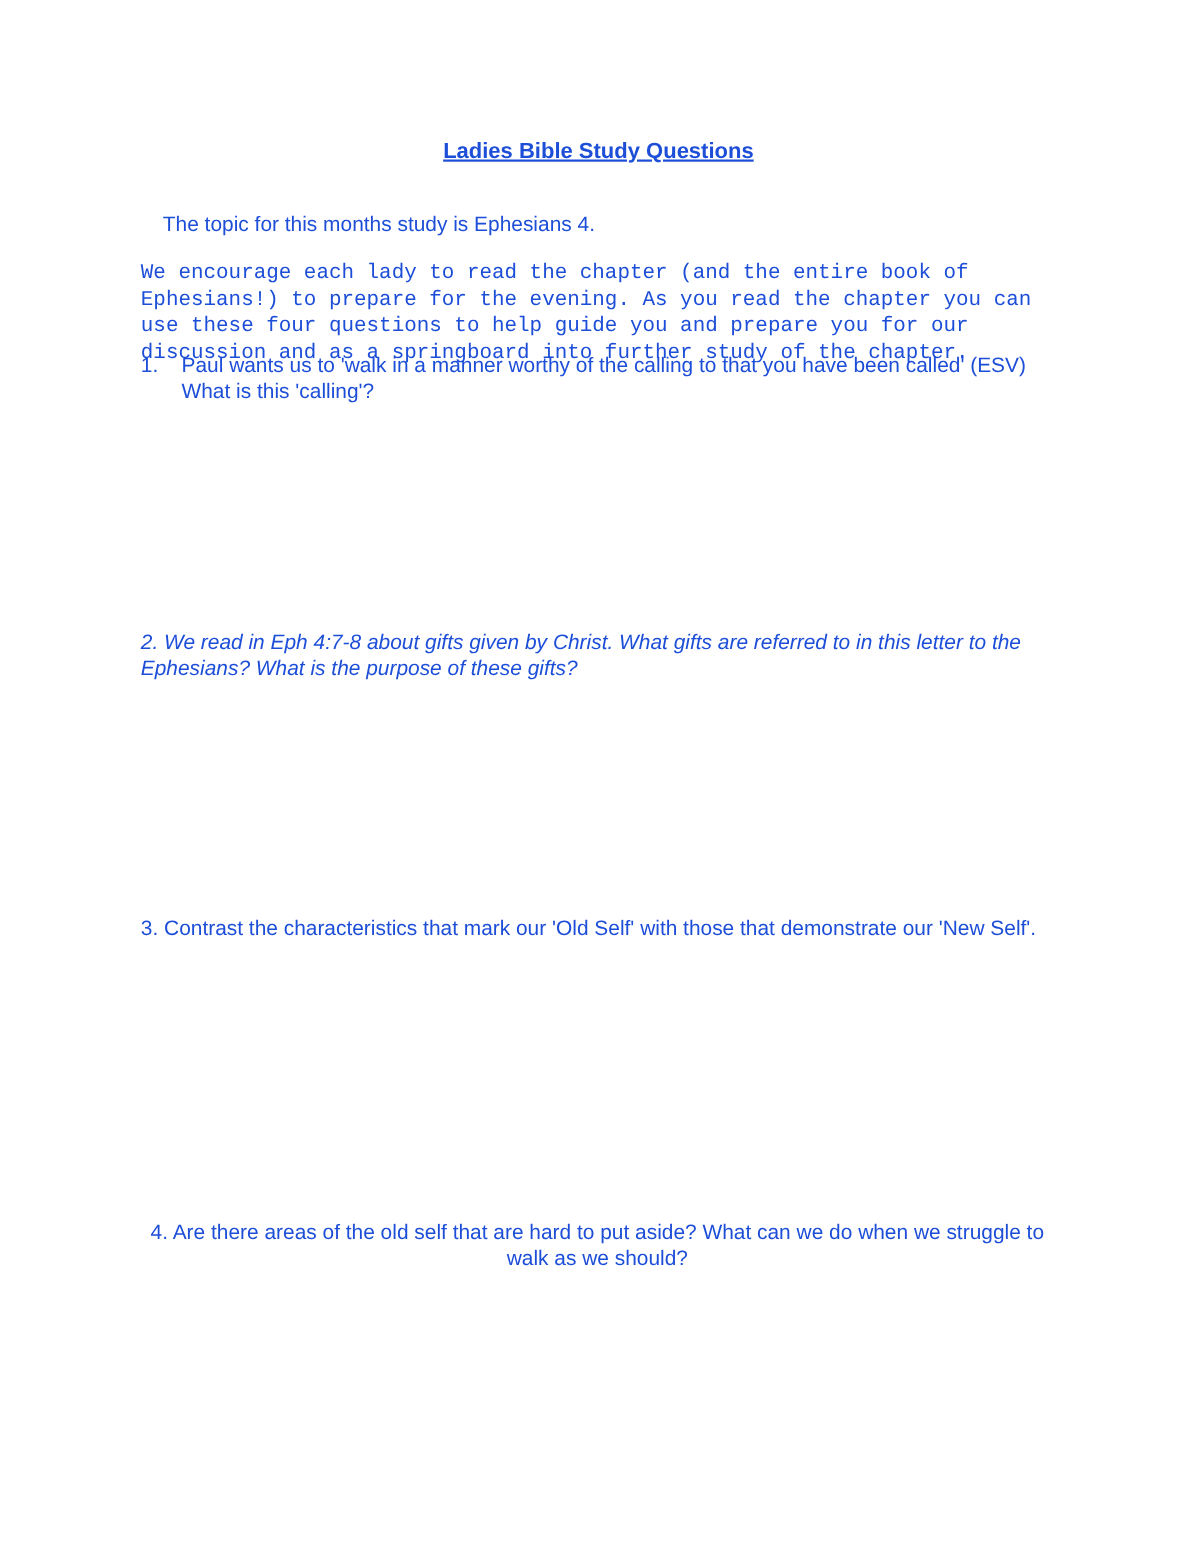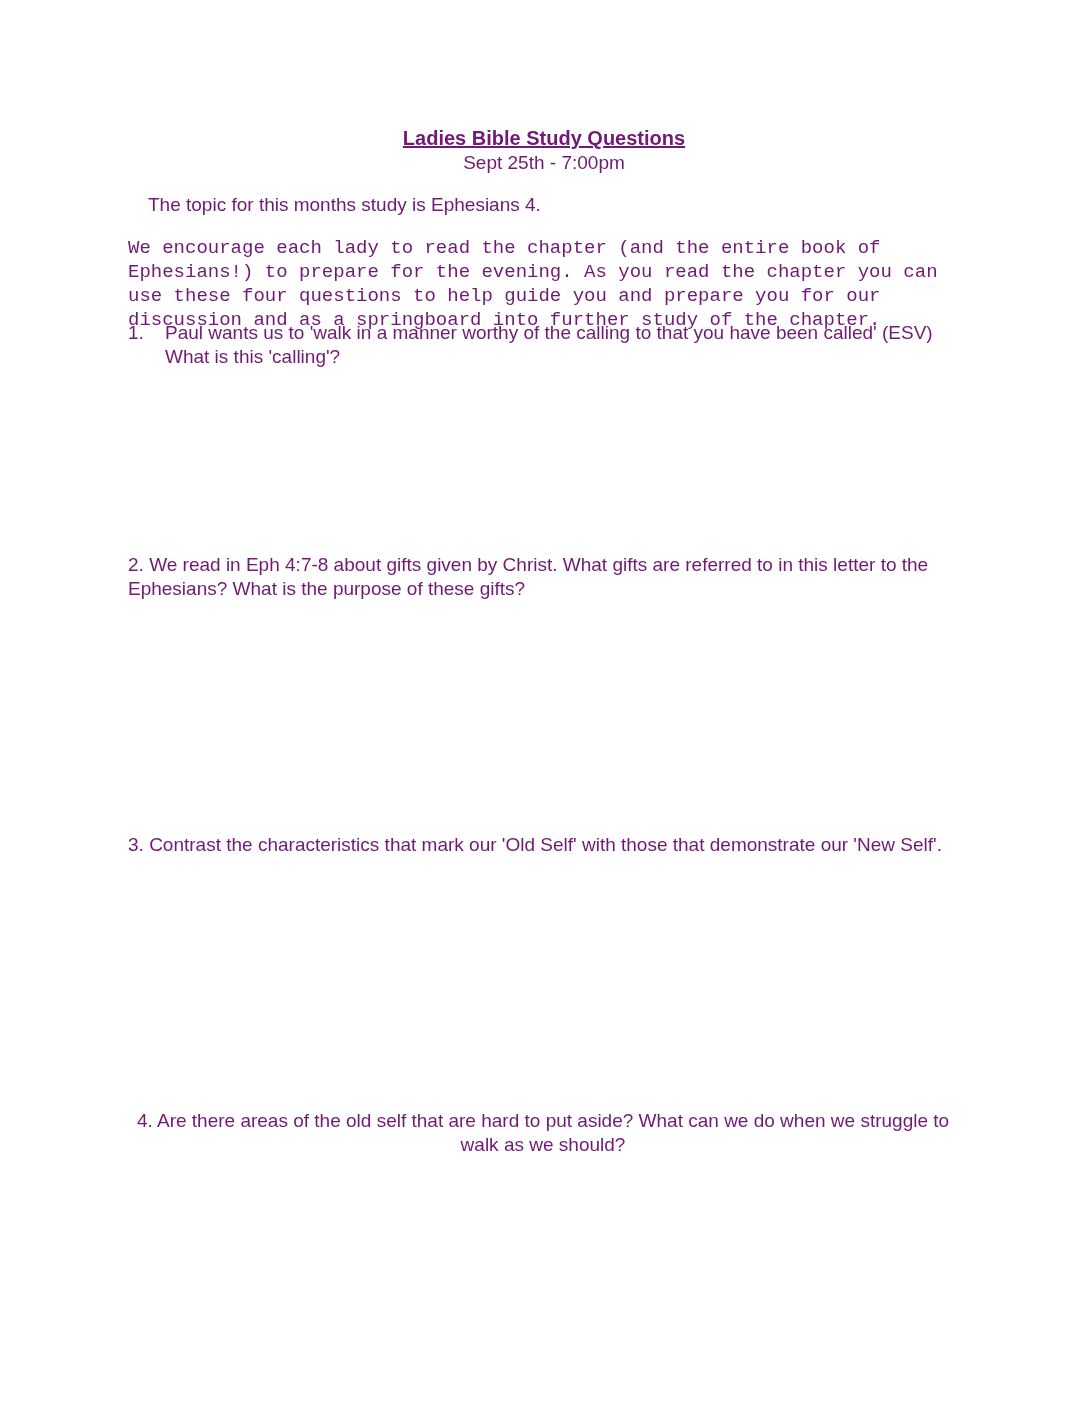--- a/index.html
+++ b/index.html
@@ -5,21 +5,21 @@
   html, body {
     margin: 0;
     padding: 0;
     background: #ffffff;
   }
   .page {
     position: relative;
     width: 1088px;
     height: 1408px;
     background: #ffffff;
-    color: #701a75;
+    color: #1d4ed8;
     font-family: "Liberation Sans", "DejaVu Sans", sans-serif;
     font-size: 19px;
     line-height: 24px;
     overflow: hidden;
   }
   .header {
     position: absolute;
     top: 126px;
     left: 0;
     width: 100%;
@@ -36,38 +36,37 @@
     margin-top: 0px;
   }
   .block {
     position: absolute;
     left: 128px;
     width: 830px;
   }
   .topic      { top: 193px; margin-left: 20px; }
   .intro      { top: 236px; font-family: Liberation Mono, monospace; }
   .q1         { top: 321px; display: flex; }
-  .q2         { top: 553px; }
+  .q2         { top: 573px; font-style: italic; }
   .q3         { top: 833px; }
   .q4         { top: 1109px; text-align: center; }
   .q-num-col {
     flex: 0 0 37px;
   }
   .q-text-col {
     flex: 1 1 auto;
   }
 </style>
 </head>
 <body>
 
 <div class="page">
 
   <div class="header">
     <div class="doc-title">Ladies Bible Study Questions</div>
-    <div class="doc-subtitle">Sept 25th - 7:00pm</div>
   </div>
 
   <div class="block topic">The topic for this months study is Ephesians 4.</div>
 
   <div class="block intro">We encourage each lady to read the chapter (and the entire book of Ephesians!) to prepare for the evening. As you read the chapter you can use these four questions to help guide you and prepare you for our discussion and as a springboard into further study of the chapter.</div>
 
   <div class="block q1">
     <span class="q-num-col">1.</span>
     <span class="q-text-col">Paul wants us to 'walk in a manner worthy of the calling to that you have been called' (ESV) What is this 'calling'?</span>
   </div>

